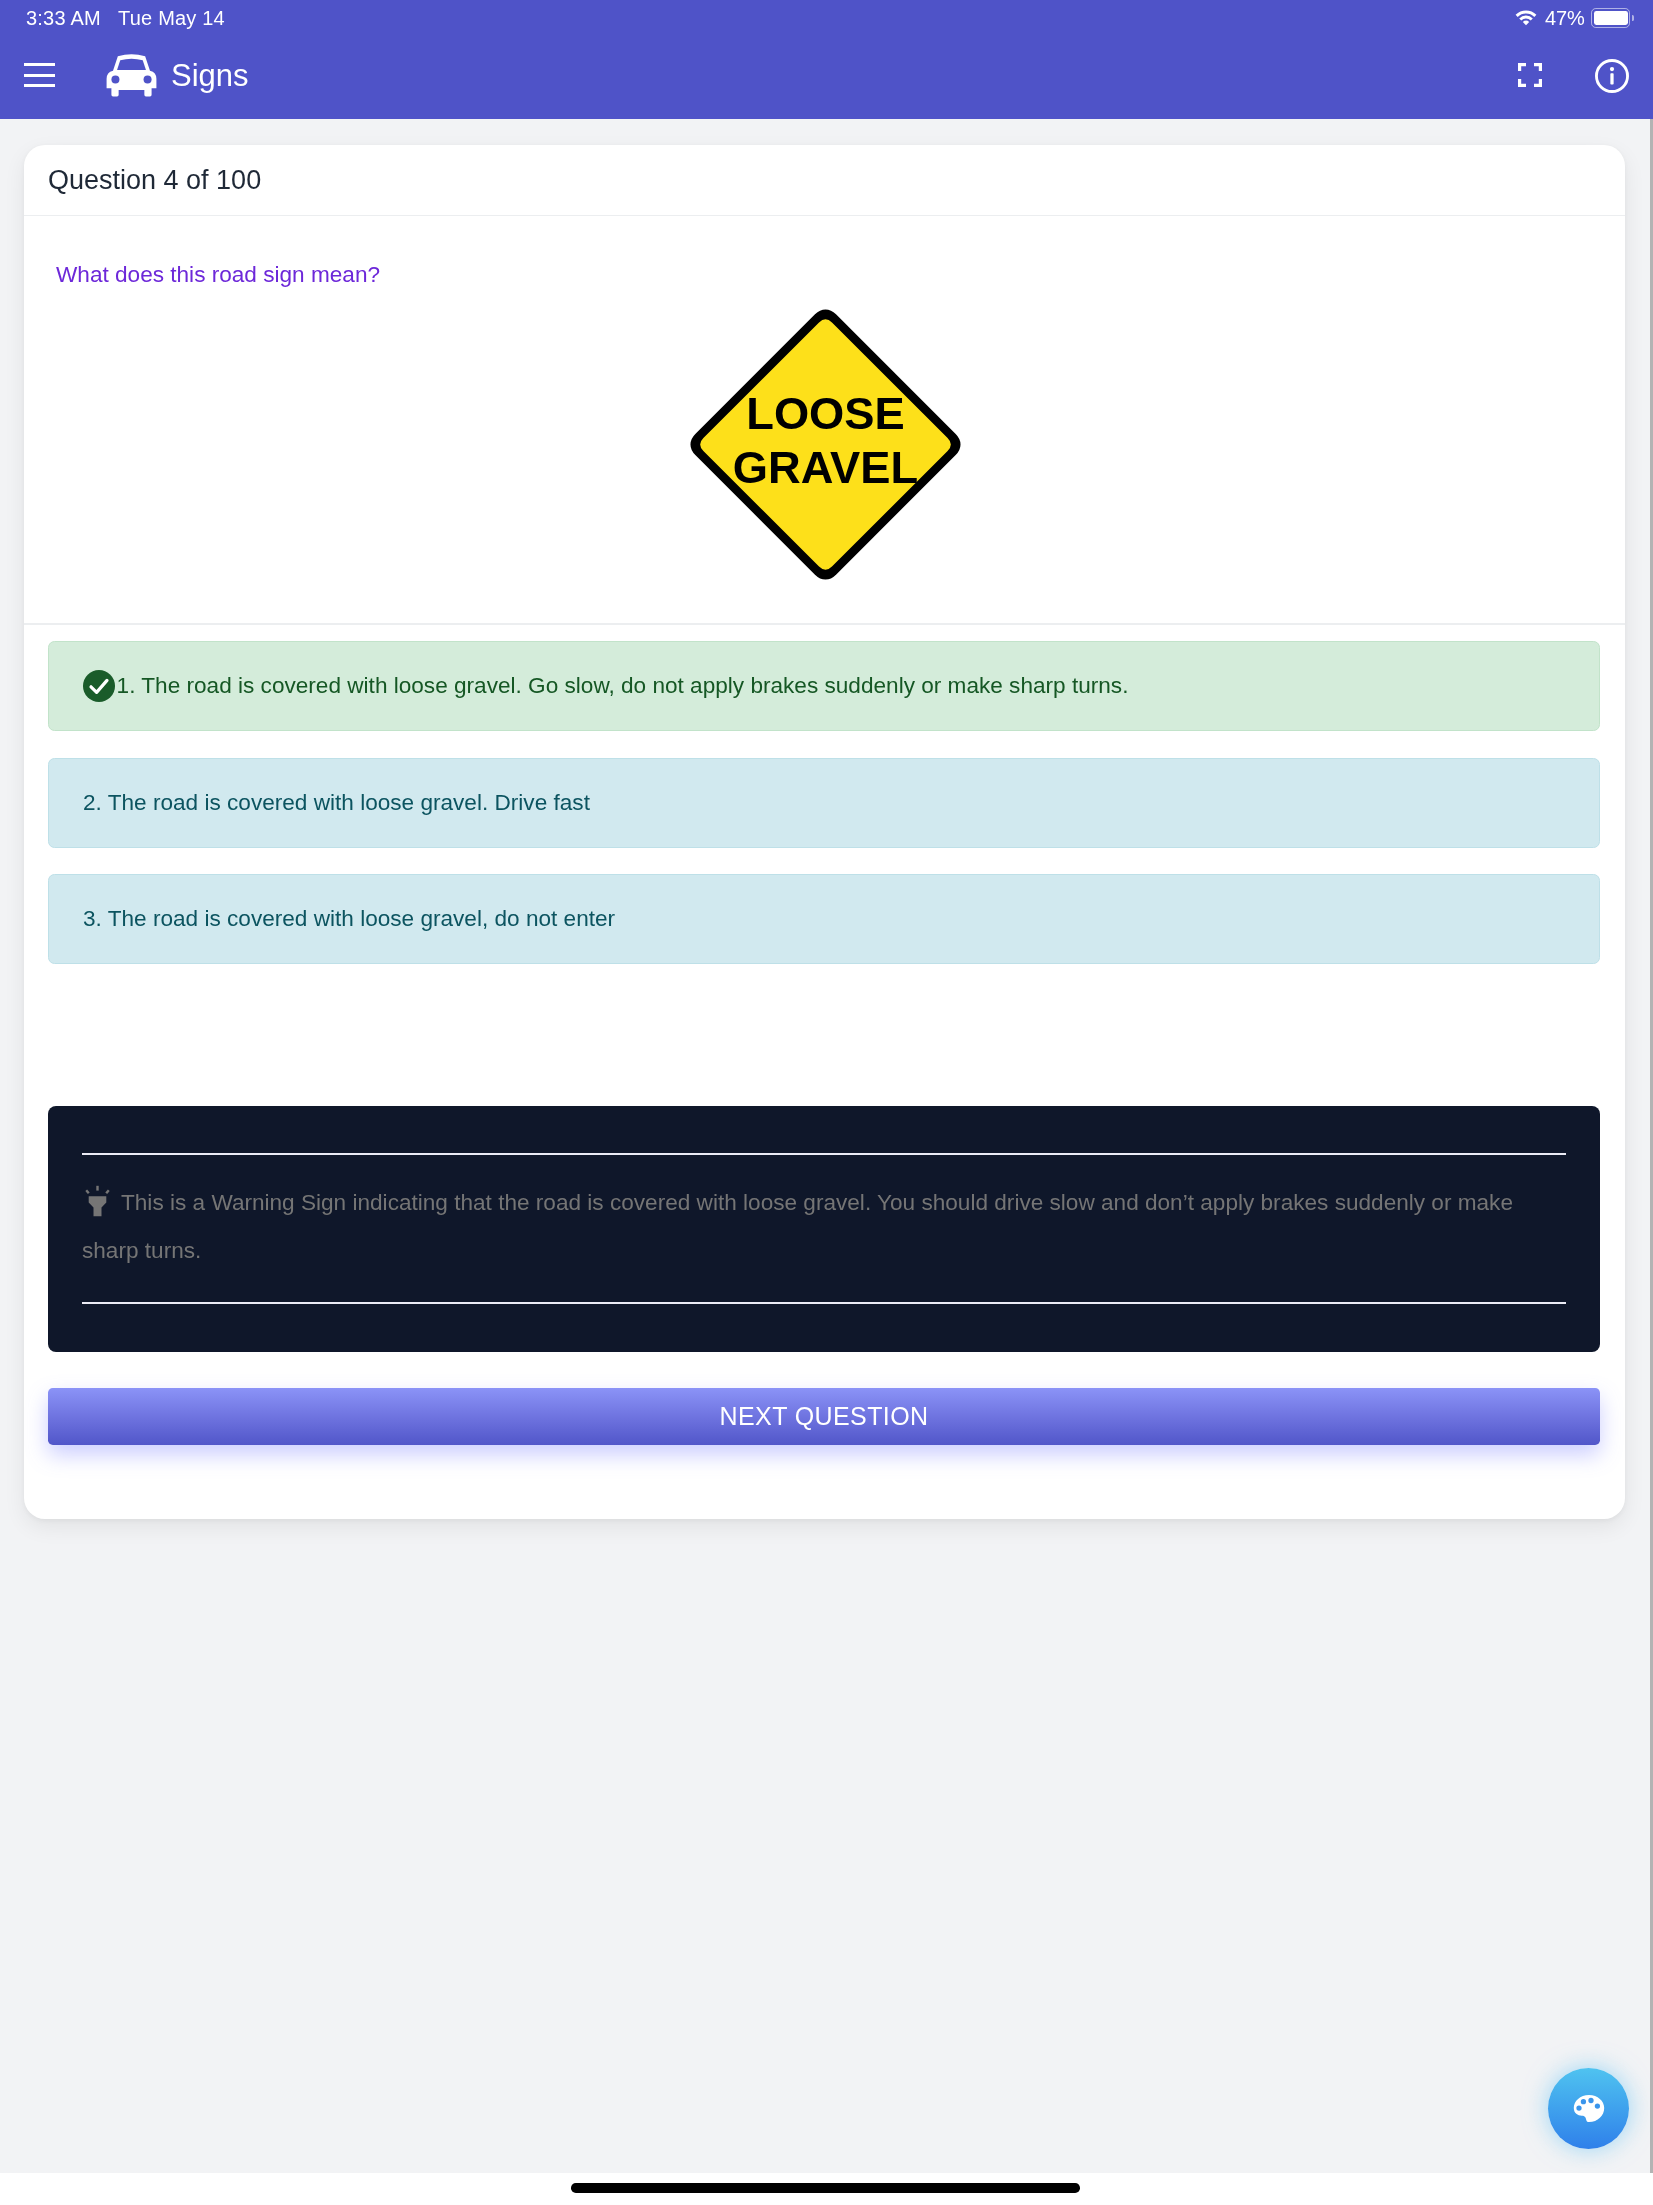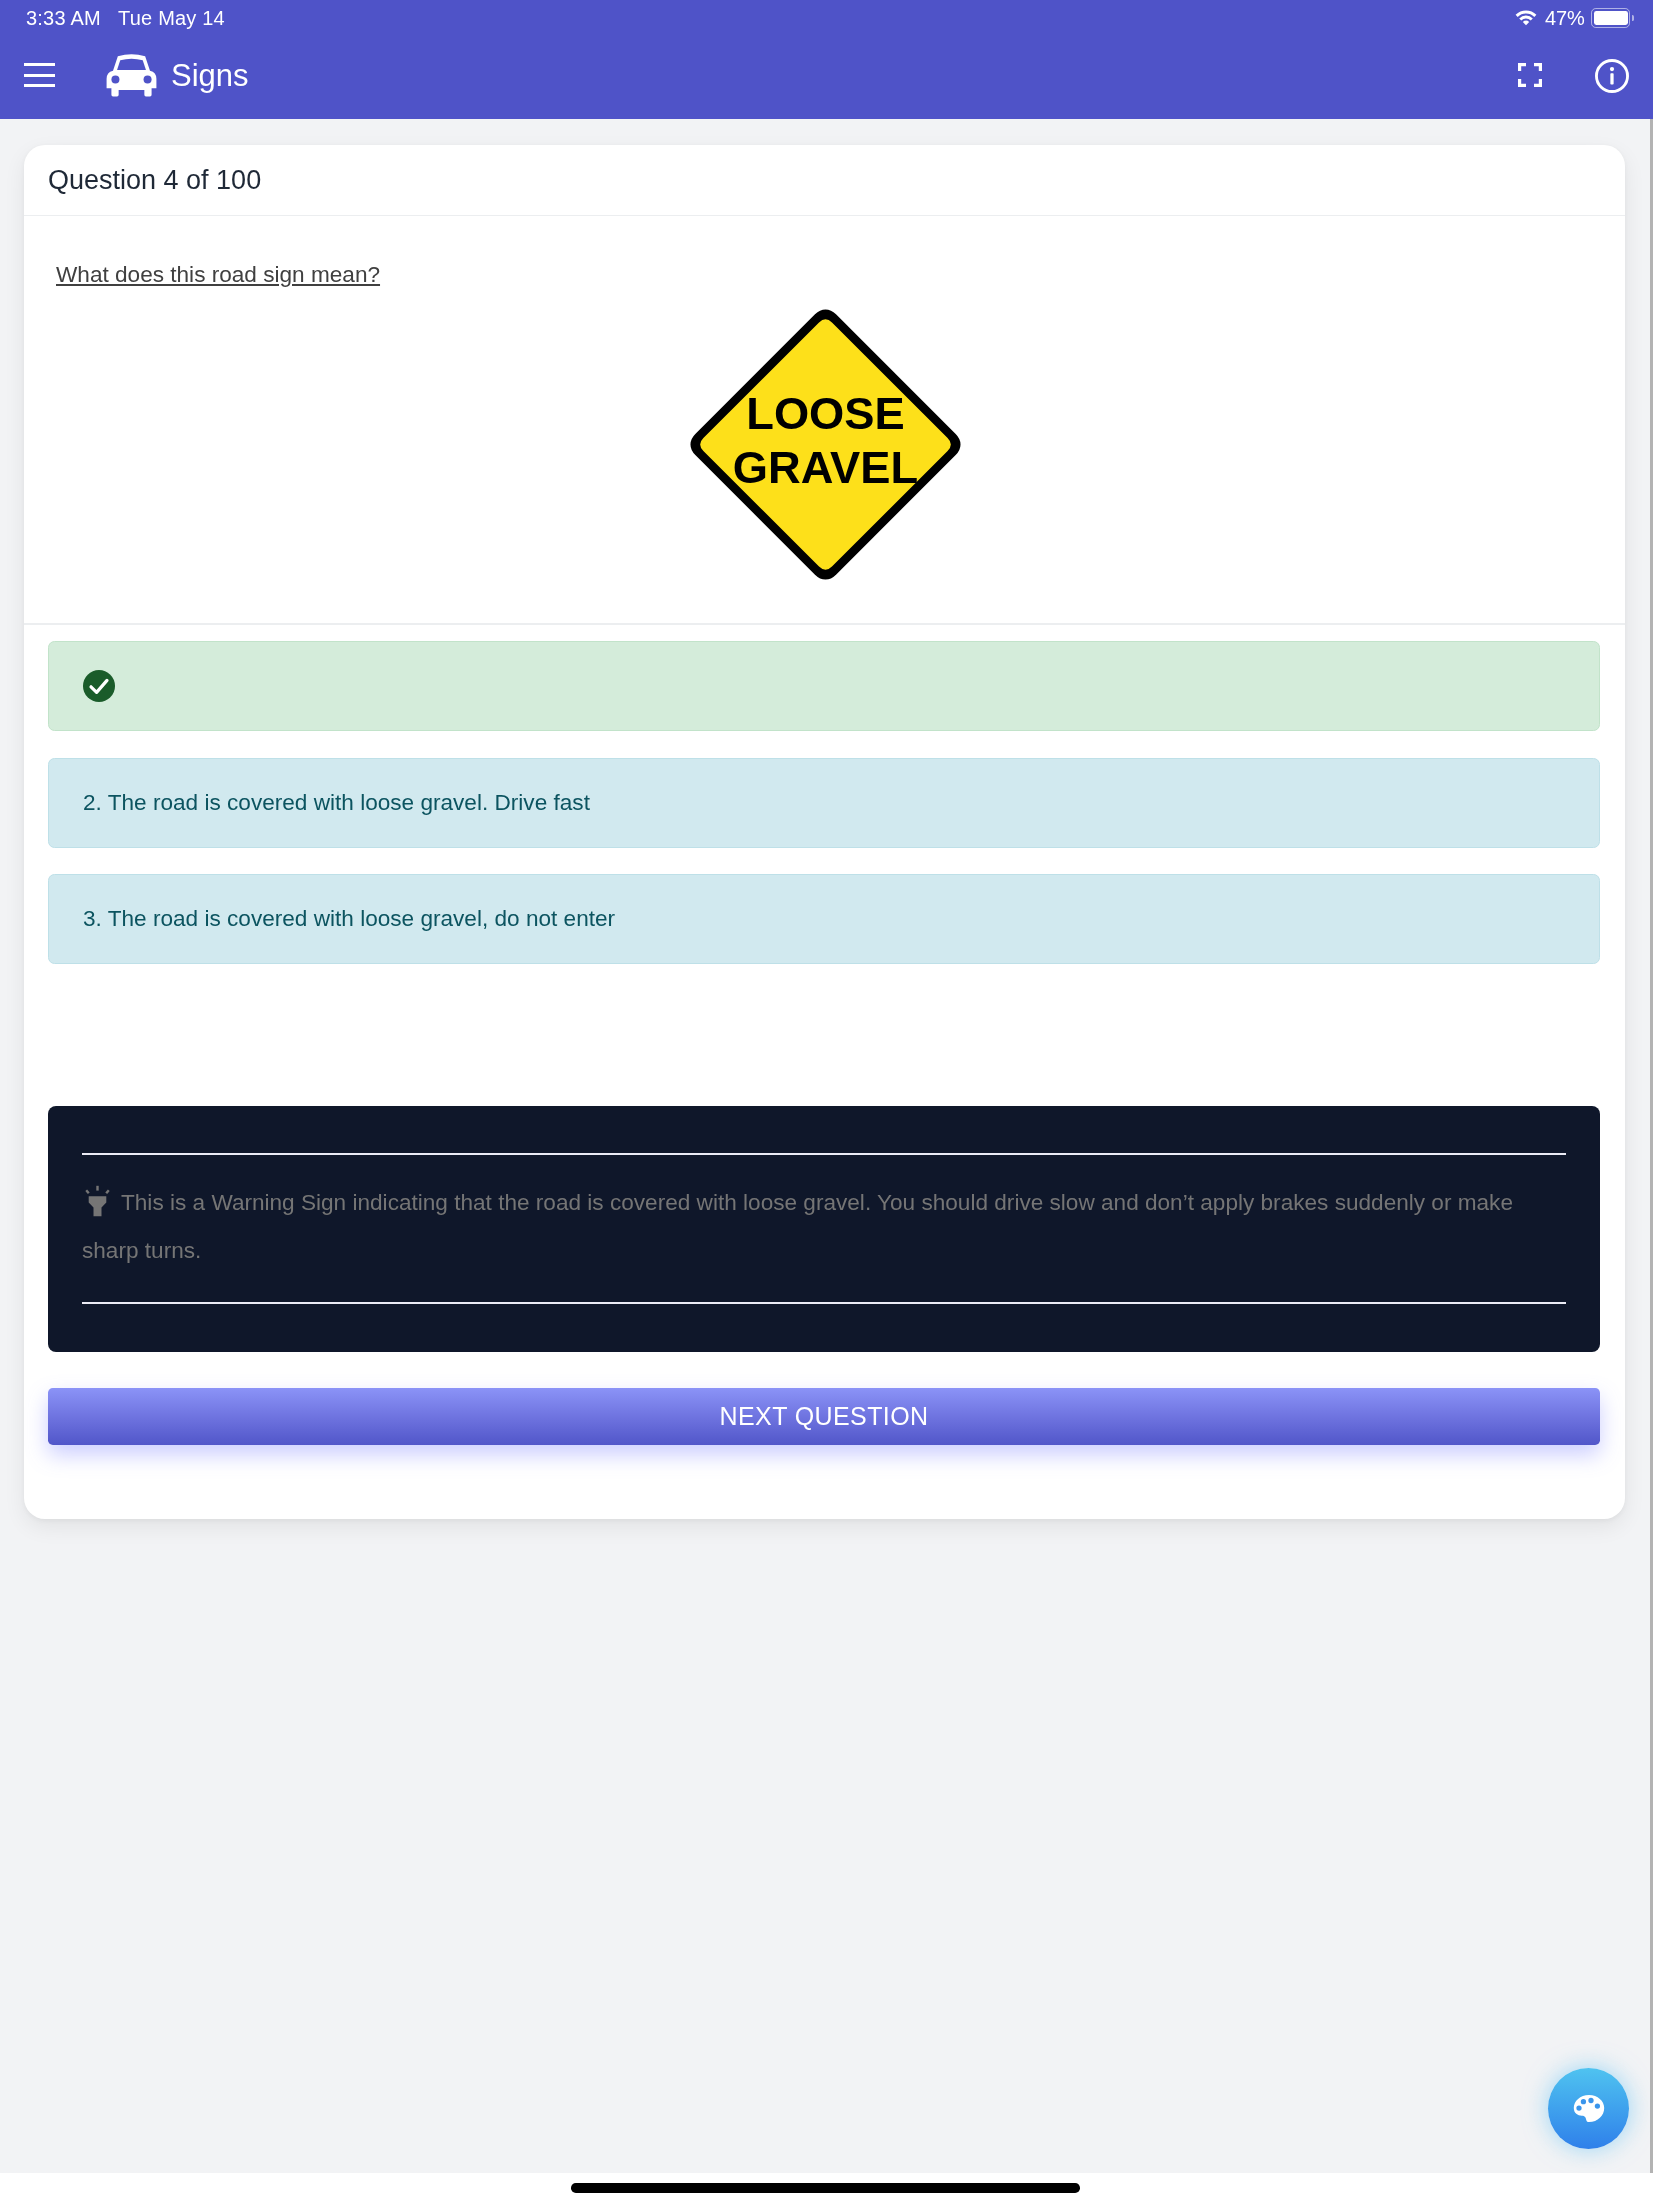--- a/index.html
+++ b/index.html
@@ -42,21 +42,21 @@
     position: absolute; left: 24px; top: 145px; width: 1601px; height: 1374px;
     background: #fff; border-radius: 21px;
     box-shadow: 0 8px 22.6px rgba(0,0,0,0.07), 0 1.6px 4.8px rgba(0,0,0,0.04);
   }
   .card-header {
     height: 71px; border-bottom: 1.6px solid #eceef0;
     padding-left: 24px; display: flex; align-items: center;
   }
   .card-title { font-size: 27px; color: #1f2937; }
   .prompt {
-    position: absolute; left: 32px; top: 117px; font-size: 22.6px; color: #404040; text-decoration: underline;
+    position: absolute; left: 32px; top: 117px; font-size: 22.6px; color: #6d28d9;
   }
   .sign-wrap {
     position: absolute; left: 660px; top: 158px; width: 283px; height: 283px;
   }
   .divider2 { position: absolute; left: 0; right: 0; top: 478px; height: 1.6px; background: #eceef0; }
 
   .answer {
     position: absolute; left: 24px; width: 1552px; height: 90px;
     border-radius: 6.5px; display: flex; align-items: center;
     font-size: 22.6px; cursor: pointer;
@@ -161,20 +161,21 @@
     </svg>
   </div>
 
   <div class="divider2"></div>
 
   <div class="answer correct" style="top:496px">
     <svg class="check-icon" viewBox="0 0 40 40">
       <circle cx="20" cy="20" r="20" fill="#1a5c2a"></circle>
       <path d="M10 21 L17 28 L30 13" stroke="#fff" stroke-width="4" fill="none" stroke-linecap="round" stroke-linejoin="round"></path>
     </svg>
+    <span>1. The road is covered with loose gravel. Go slow, do not apply brakes suddenly or make sharp turns.</span>
   </div>
   <div class="answer neutral" style="top:613px">
     <span>2. The road is covered with loose gravel. Drive fast</span>
   </div>
   <div class="answer neutral" style="top:729px">
     <span>3. The road is covered with loose gravel, do not enter</span>
   </div>
 
   <div class="explain-box">
     <div class="explain-line" style="top:47px"></div>

